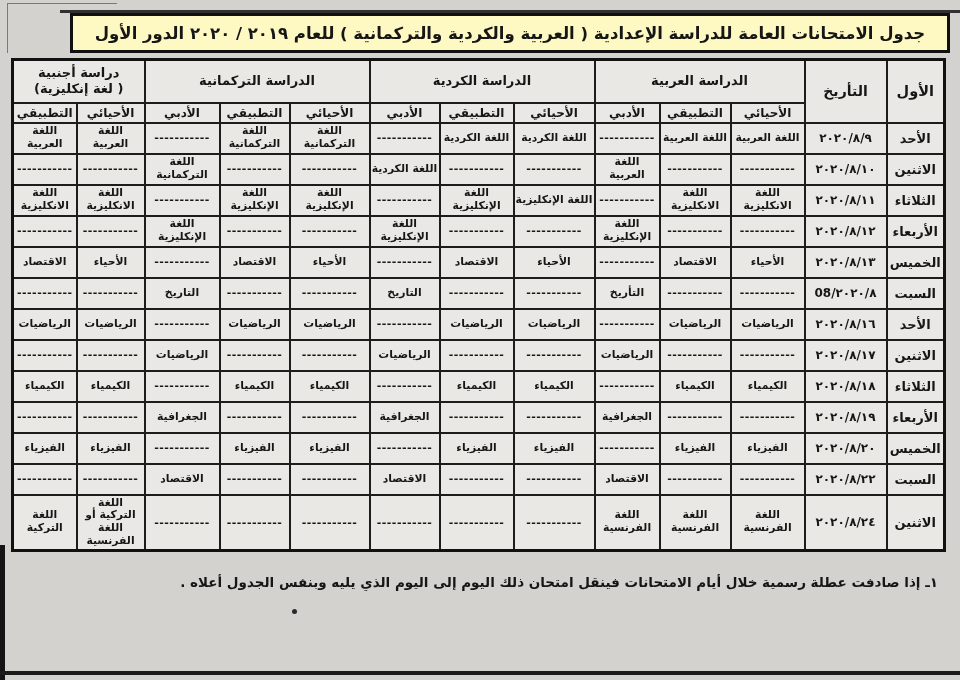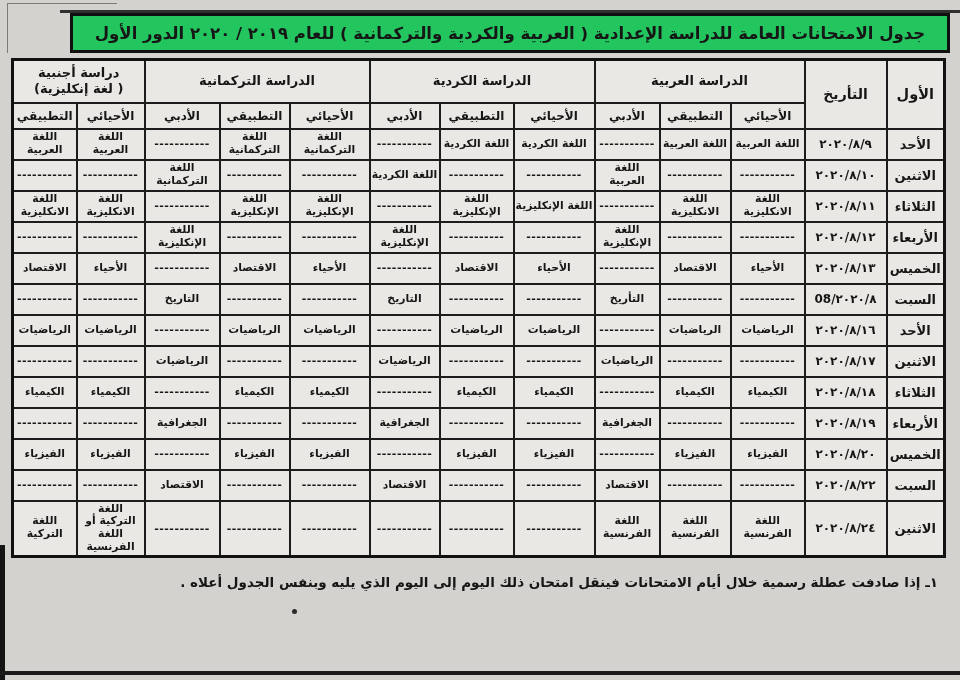--- a/index.html
+++ b/index.html
@@ -15,40 +15,40 @@
   .art{position:absolute;background:#262626;}
   .art.top-line{top:10px;left:60px;width:900px;height:3px;background:#303030;}
   .art.corner-v{top:3px;left:7px;width:1px;height:50px;background:#7a7a78;}
   .art.corner-h{top:3px;left:7px;width:110px;height:1px;background:#7a7a78;}
   .art.bottom-line{left:0;bottom:5px;width:960px;height:4px;background:#1b1b1b;}
   .art.left-bar{left:0;top:545px;width:5px;height:135px;background:#141414;}
   .art.speck{left:292px;top:609px;width:5px;height:5px;border-radius:50%;background:#2a2a2a;}
 
   .title-box{
     position:absolute;top:13px;left:70px;right:10px;height:40px;
-    box-sizing:border-box;border:3px solid #101010;background:#22c55e;
+    box-sizing:border-box;border:3px solid #101010;background:#fef9c3;
     display:flex;align-items:center;justify-content:center;
     font-weight:bold;font-size:16.5px;letter-spacing:0;white-space:nowrap;
   }
 
   table.sched{
     position:absolute;top:58px;right:14px;
     border-collapse:collapse;table-layout:fixed;
     background:#eae8e4;
     border:3px solid #111;
   }
   table.sched th, table.sched td{
     border:2px solid #1c1c1c;
     text-align:center;vertical-align:middle;
     font-weight:bold;color:#161616;
     padding:1px 1px;box-sizing:border-box;
     overflow:hidden;
   }
   th.group-th{font-size:13px;height:43px;white-space:pre-line;line-height:1.25;}
-  th.sub-th{font-size:12px;height:26px;}
+  th.sub-th{font-size:12px;height:20px;}
   th.day-th{font-size:14.5px;}
   th.date-th{font-size:14px;}
   td.day-cell{font-size:13px;}
   td.date-cell{font-size:12px;direction:rtl;}
   td.subject-cell{font-size:10.8px;line-height:1.2;height:31px;}
   td.subject-cell.dash{font-size:11px;letter-spacing:0.5px;direction:ltr;}
   tbody tr:last-child td{height:56px;}
 
   .notes{
     position:absolute;top:572px;right:22px;left:10px;

